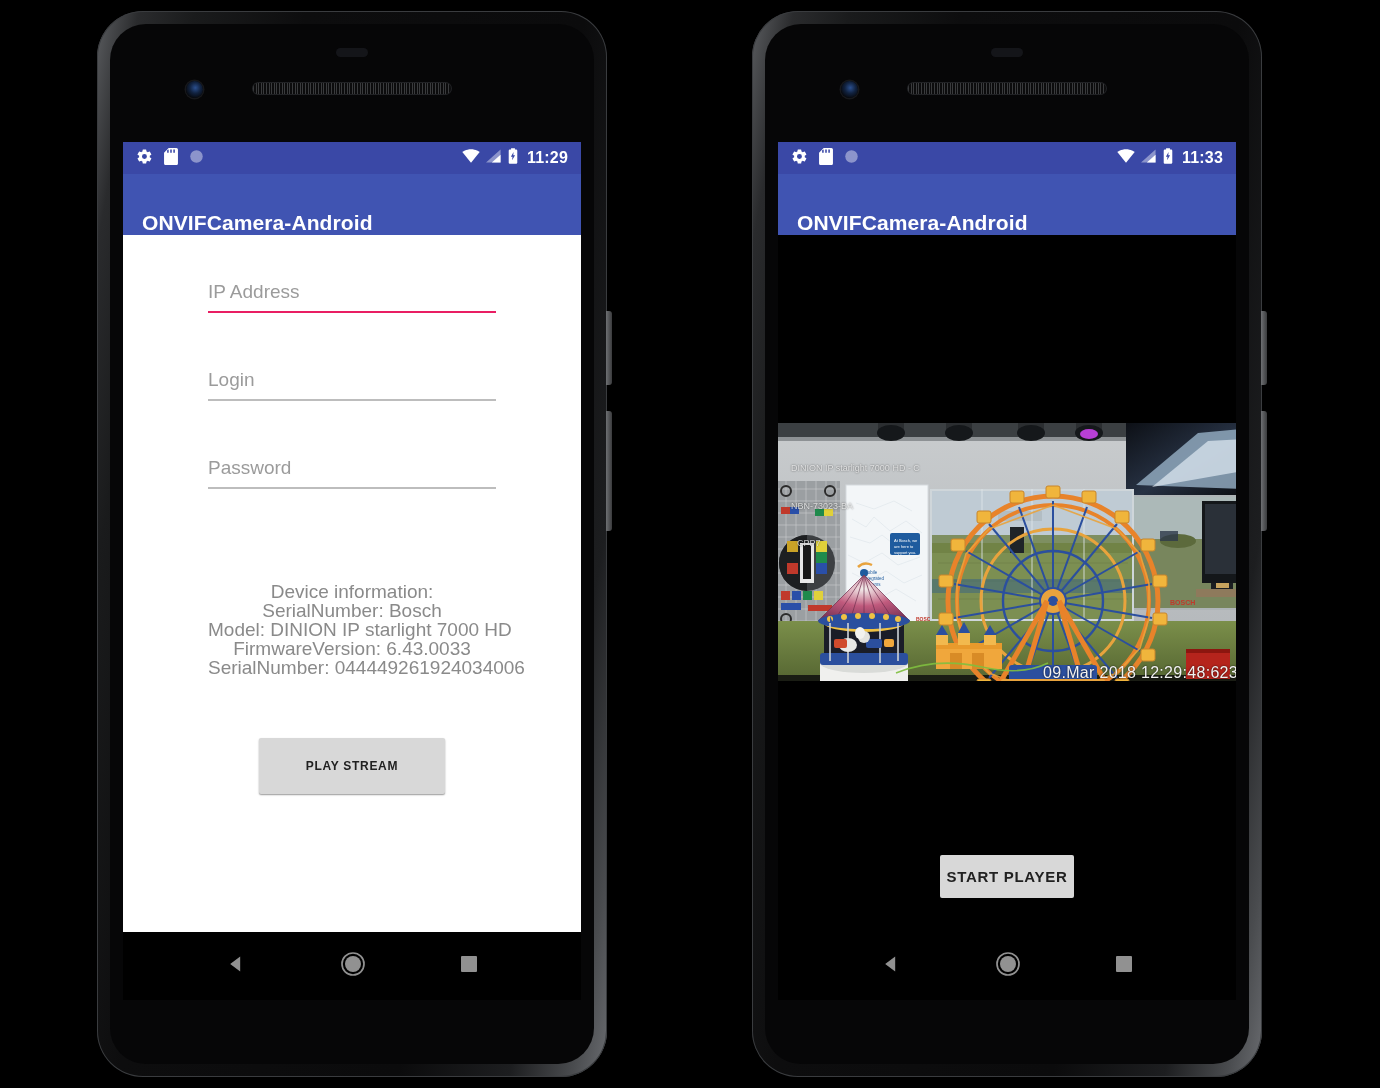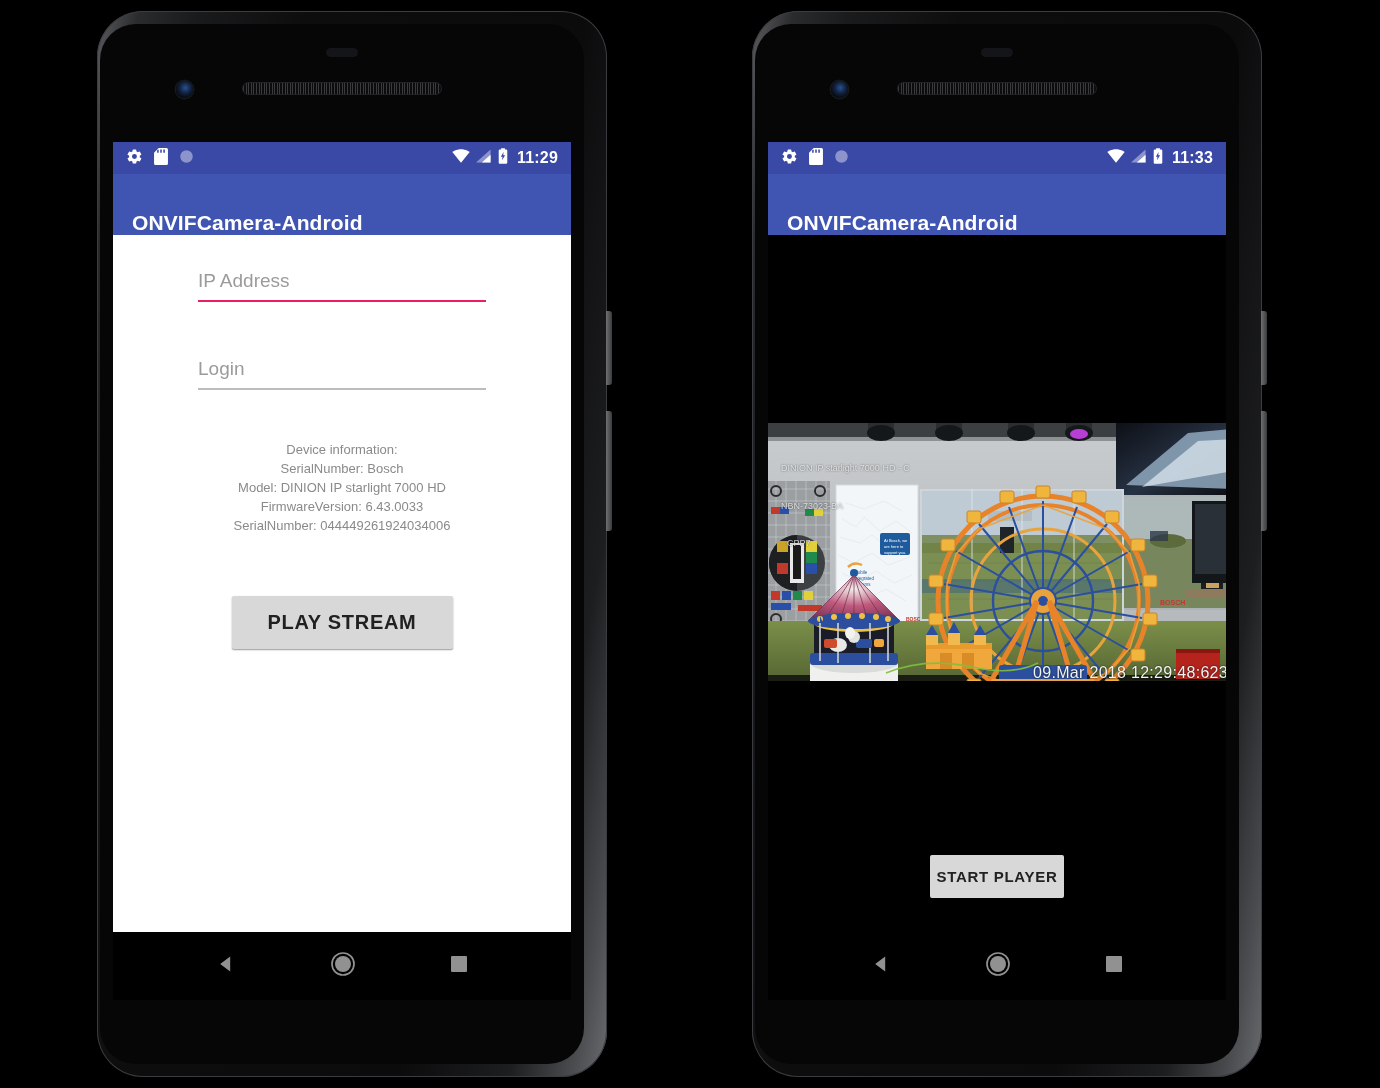--- a/index.html
+++ b/index.html
@@ -18,21 +18,21 @@
     top: 11px;
     border-radius: 46px;
     background: linear-gradient(100deg,#5b5d60 0%,#2a2b2d 6%,#1a1b1c 14%,#0d0d0e 30%,#0b0b0c 70%,#1d1e20 86%,#4a4c4f 95%,#6a6c70 100%);
     box-shadow: 0 0 0 1px #3a3c3f inset;
   }
   .phone.left  { left: 97px; }
   .phone.right { left: 752px; }
 
   .phone-inner {
     position: absolute;
-    left: 3px; top: 13px;
+    left: 13px; top: 13px;
     width: 484px; height: 1040px;
     border-radius: 36px;
     background: #060607;
     overflow: hidden;
   }
 
   
   .side-btn {
     position: absolute;
     width: 6px;
@@ -88,42 +88,42 @@
     height: 61px; background: #4054b2;
     display:flex; align-items:flex-end; padding: 0 19px;
   }
   .appbar-title {
     color:#fff; font-size: 21px; font-weight: 700; letter-spacing: .1px;
   }
 
   
   .content { padding: 0 85px; }
   .field { margin-top: 56px; position: relative; }
-  .field:first-child { margin-top: 35px; }
+  .field:first-child { margin-top: 46px; }
   .field input {
     width: 100%; border: none; outline: none; background: transparent;
     font-family: "Liberation Sans", sans-serif;
     font-size: 19px; color: #222; padding: 0 0 8px 0;
   }
   .field input::placeholder { color: #9b9b9b; }
   .underline { height: 2px; background: #bdbdbd; }
   .field.focused .underline { height: 2px; background: #e91e63; }
 
   .devinfo {
-    margin-top: 50px; text-align: center;
-    color: #8a8a8a; font-size: 13px; line-height: 19px;
+    margin-top: 93px; text-align: center;
+    color: #8a8a8a; font-size: 19px; line-height: 19px;
     white-space: nowrap;
   }
 
   .btn-wrap { display:flex; justify-content:center; margin-top: 61px; }
   .mbtn {
     background: #d8d8d8; border: none; border-radius: 2px;
-    padding: 15px 0; width: 221px;
+    padding: 21px 0; width: 186px;
     font-family: "Liberation Sans", sans-serif;
-    font-size: 20px; font-weight: 600; color: #212121;
+    font-size: 12px; font-weight: 600; color: #212121;
     letter-spacing: .7px; cursor: pointer;
     box-shadow: 0 1px 2px rgba(0,0,0,.28), 0 1px 1px rgba(0,0,0,.16);
   }
   .mbtn.small { width: 134px; padding: 13px 0; font-size: 15px; }
 
   
   .player-area { position: relative; height: 100%; background:#000; }
   .video {
     position: absolute; left: 0; top: 188px;
     width: 465px; height: 268px;
@@ -226,20 +226,24 @@
           <div class="field focused">
             <input type="text" placeholder="IP Address" style="">
             <div class="underline"></div>
           </div>
 
           <div class="field">
             <input type="text" placeholder="Login" style="">
             <div class="underline"></div>
           </div>
 
+          <div class="field">
+            <input type="text" placeholder="Password" style="">
+            <div class="underline"></div>
+          </div>
 
           <div class="devinfo">
             <div>Device information:</div>
             <div>SerialNumber: Bosch</div>
             <div>Model: DINION IP starlight 7000 HD</div>
             <div>FirmwareVersion: 6.43.0033</div>
             <div>SerialNumber: 044449261924034006</div>
           </div>
 
           <div class="btn-wrap">

